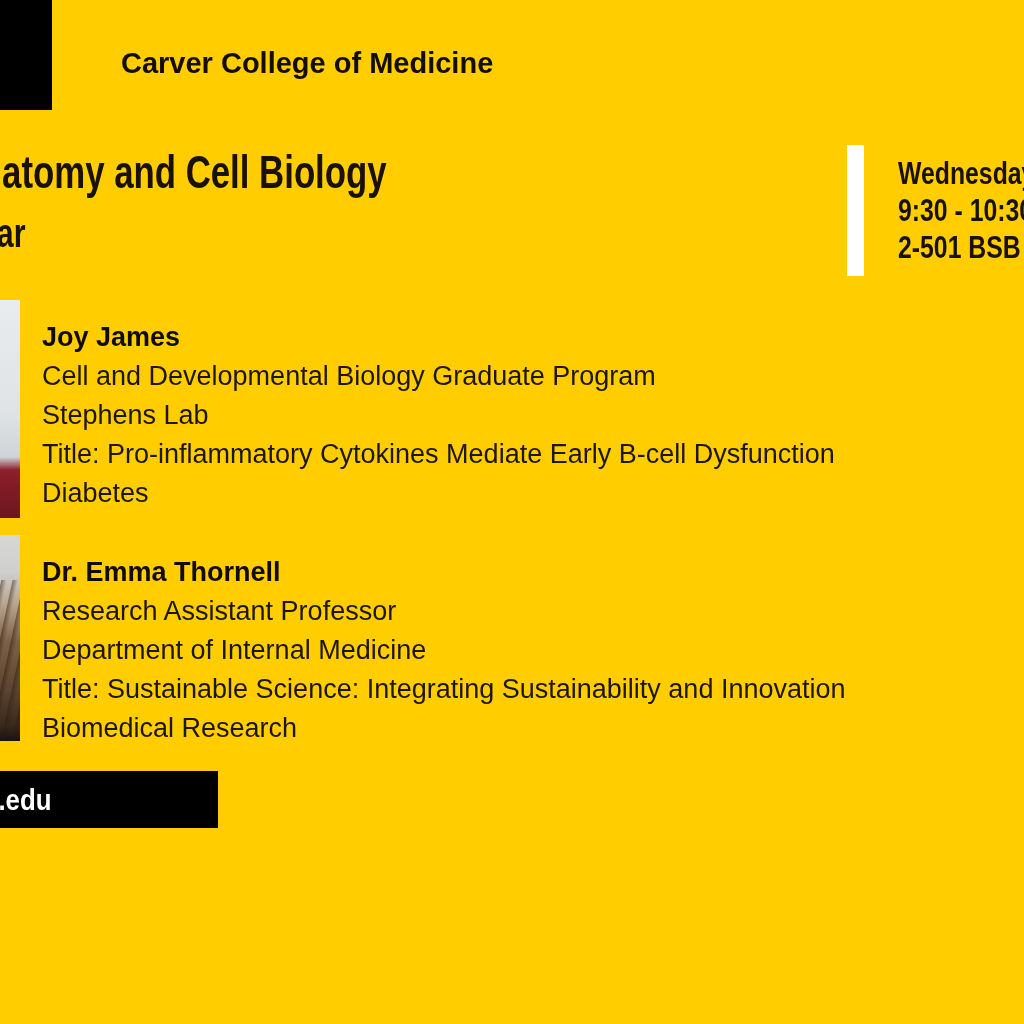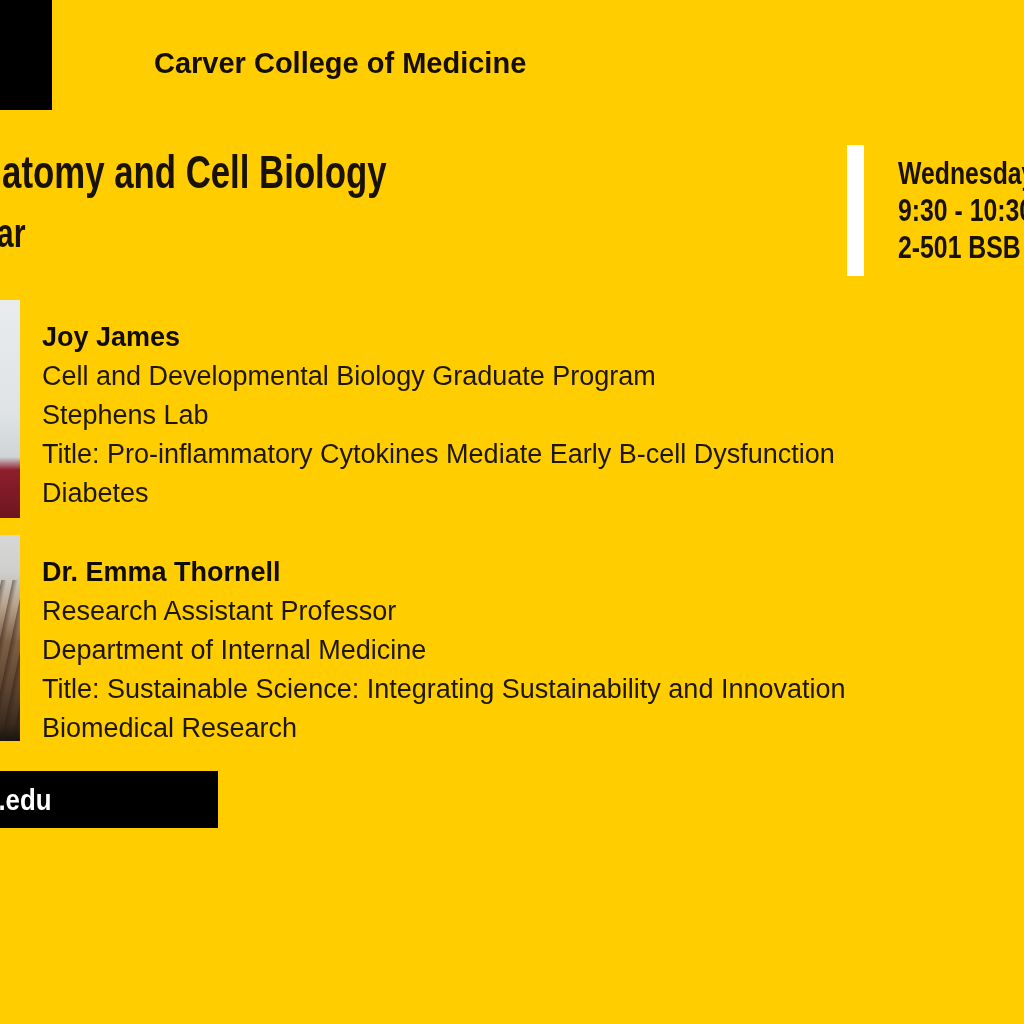--- a/index.html
+++ b/index.html
@@ -55,21 +55,20 @@
   .college-name {
     position: absolute;
     left: 121px;
     top: 44px;
     color: #140e00;
     font-weight: bold;
     font-size: 29px;
     line-height: 38px;
     white-space: nowrap;
     font-stretch: condensed;
-    margin-left: 33px;
   }
 
   
   .headline-wrap {
     position: absolute;
     left: -128px;
     top: 145px;
     width: 820px;
   }
   .headline-line1,

